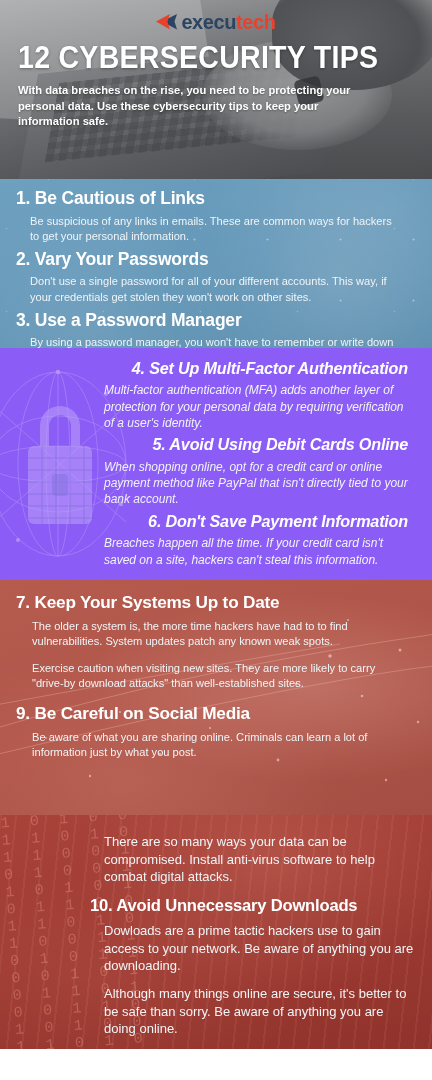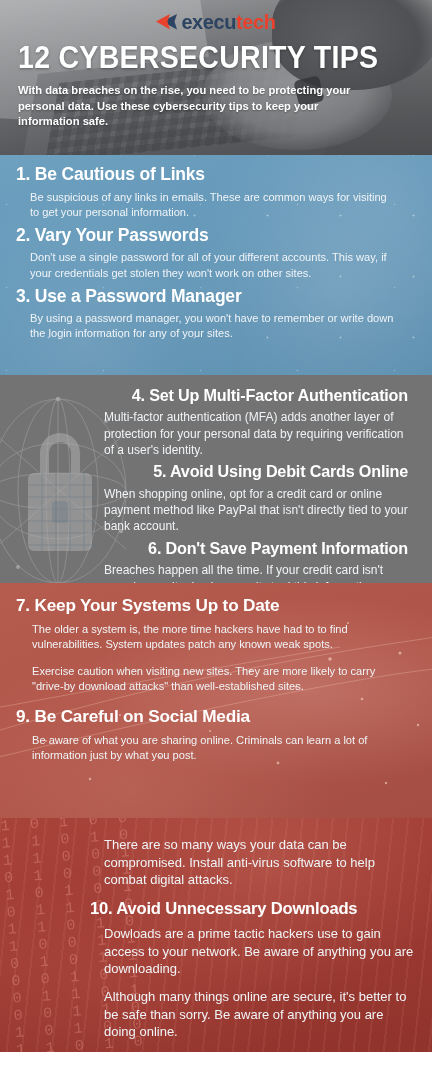--- a/index.html
+++ b/index.html
@@ -7,21 +7,21 @@
   body {
     font-family:"Liberation Sans", sans-serif;
     background:#ffffff;
     overflow:hidden;
   }
   .infographic { position:relative; width:432px; height:1080px; overflow:hidden; }
 
   
   .header {
     position:relative;
-    height:155px;
+    height:179px;
     overflow:hidden;
     background:#8d8f91;
   }
   .header-photo {
     position:absolute; inset:0;
     background:
       linear-gradient(118deg, rgba(255,255,255,0.30) 0%, rgba(255,255,255,0.10) 22%, rgba(0,0,0,0.06) 40%, rgba(0,0,0,0.22) 62%, rgba(0,0,0,0.34) 100%),
       linear-gradient(200deg, #c9cbcd 0%, #b4b6b8 18%, #9b9da0 38%, #86888b 58%, #6f7174 78%, #5c5e61 100%);
   }
   
@@ -109,21 +109,21 @@
     font-weight:bold;
     color:#ffffff;
     letter-spacing:-0.2px;
   }
   .tip-b {
     color:#f0f4f7;
     line-height:1.36;
   }
 
   
-  #sec1 { height:220px; background:#6397b8; }
+  #sec1 { height:169px; background:#6397b8; }
   #sec1 .sec-bg {
     background:
       radial-gradient(circle at 78% 62%, rgba(255,255,255,0.13) 0%, rgba(255,255,255,0) 46%),
       radial-gradient(circle at 20% 85%, rgba(255,255,255,0.10) 0%, rgba(255,255,255,0) 40%),
       radial-gradient(circle at 90% 20%, rgba(255,255,255,0.07) 0%, rgba(255,255,255,0) 35%),
       linear-gradient(165deg, #6ea0bf 0%, #6397b8 45%, #5a8dae 100%);
   }
   #sec1 .sec-bg::after {
     content:""; position:absolute; inset:0;
     background-image:
@@ -132,21 +132,21 @@
     background-size:73px 61px, 97px 83px;
     background-position:12px 30px, 55px 8px;
     opacity:0.75;
   }
   #sec1 .sec-inner { padding:9px 20px 0 16px; }
   #sec1 .tip { margin-bottom:5px; }
   #sec1 .tip-h { font-size:17.5px; line-height:1.18; }
   #sec1 .tip-b { font-size:11.1px; margin:5px 0 0 14px; max-width:368px; }
 
   
-  #sec2 { height:208px; background:#737373; }
+  #sec2 { height:232px; background:#8b5cf6;font-style:italic; }
   #sec2 .sec-bg {
     background:
       radial-gradient(ellipse at 16% 50%, rgba(255,255,255,0.12) 0%, rgba(255,255,255,0) 45%),
       linear-gradient(150deg, #5b84a4 0%, #527a9c 50%, #47six 0%),
       linear-gradient(150deg, #5b84a4 0%, #527a9c 50%, #466f90 100%);
   }
   .padlock-art { position:absolute; left:-14px; top:6px; width:150px; height:226px; opacity:0.42; }
   #sec2 .sec-inner { padding:11px 24px 0 24px; }
   #sec2 .tip { margin-bottom:4px; }
   #sec2 .tip-h { font-size:16.2px; line-height:1.2; text-align:right; }
@@ -229,21 +229,21 @@
       <div class="hdr-title">12 CYBERSECURITY TIPS</div>
       <div class="hdr-sub">With data breaches on the rise, you need to be protecting your personal data. Use these cybersecurity tips to keep your information safe.</div>
     </div>
   </div>
 
   <div class="section" id="sec1">
     <div class="sec-bg"></div>
     <div class="sec-inner">
       <div class="tip">
         <div class="tip-h">1. Be Cautious of Links</div>
-        <div class="tip-b">Be suspicious of any links in emails. These are common ways for visiting to get your personal information.</div>
+        <div class="tip-b">Be suspicious of any links in emails. These are common ways for hackers to get your personal information.</div>
       </div>
       <div class="tip">
         <div class="tip-h">2. Vary Your Passwords</div>
         <div class="tip-b">Don't use a single password for all of your different accounts. This way, if your credentials get stolen they won't work on other sites.</div>
       </div>
       <div class="tip">
         <div class="tip-h">3. Use a Password Manager</div>
         <div class="tip-b">By using a password manager, you won't have to remember or write down the login information for any of your sites.</div>
       </div>
     </div>

